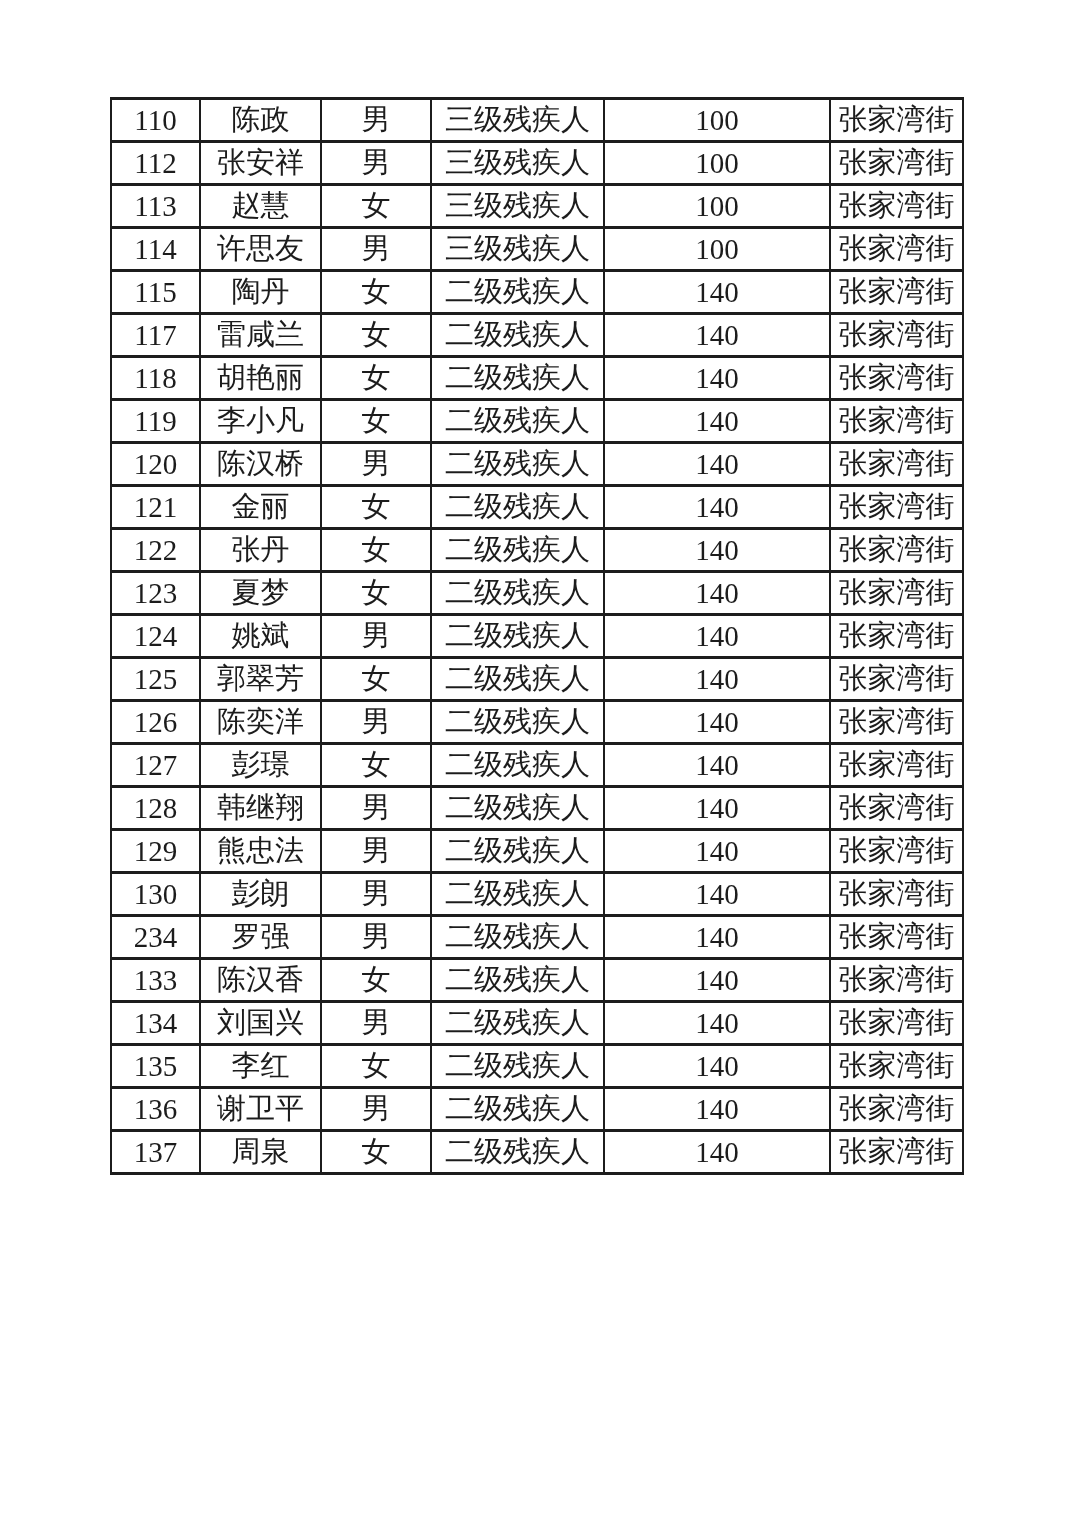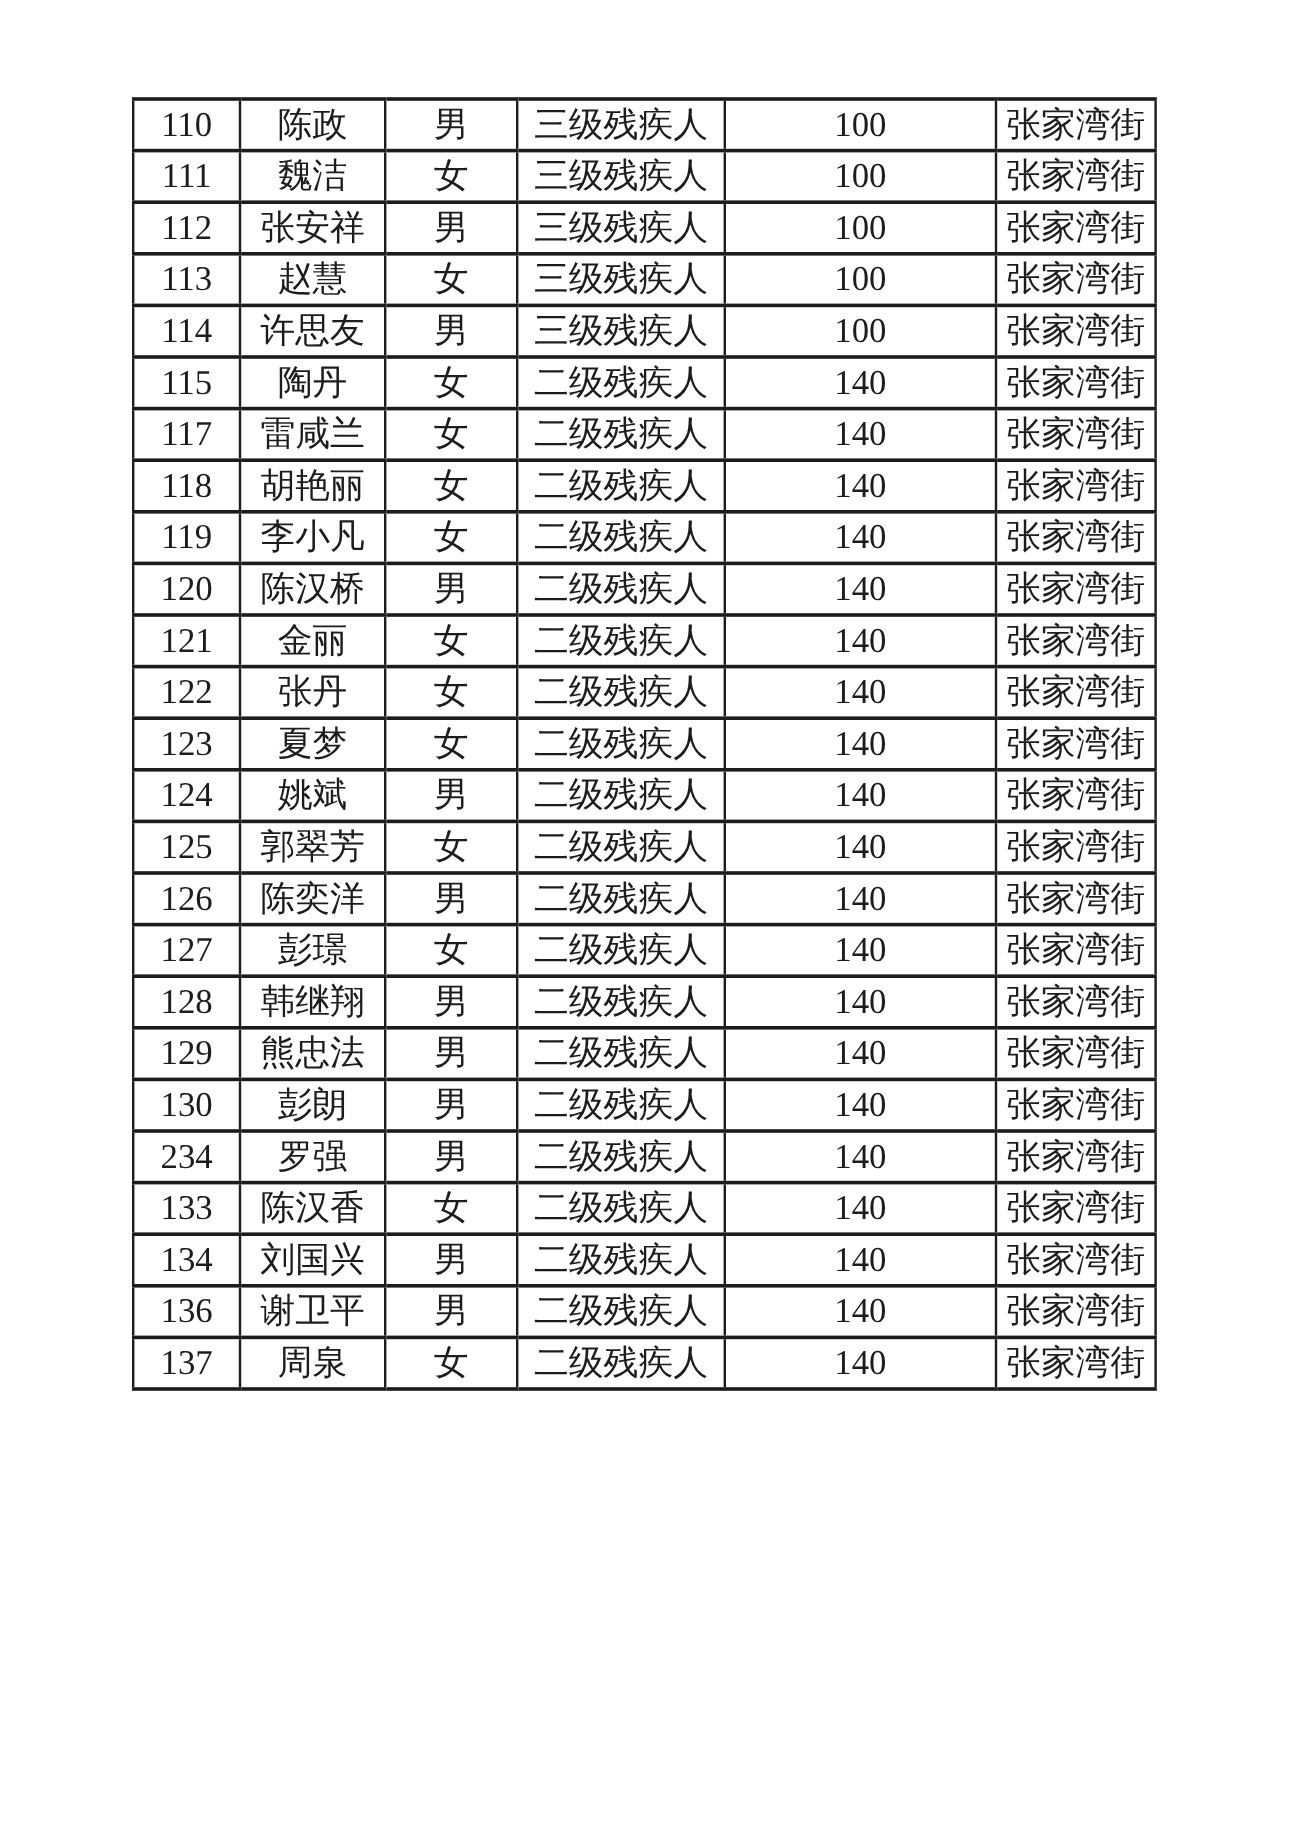--- a/index.html
+++ b/index.html
@@ -11,21 +11,21 @@
     position: relative;
     width: 1074px;
     height: 1520px;
     background: #ffffff;
     overflow: hidden;
     font-family: "Liberation Serif", "DejaVu Serif", serif;
   }
   table.roster {
     position: absolute;
     left: 110px;
-    top: 81px;
+    top: 97px;
     width: 852px;
     height: 988px;
     border-collapse: collapse;
     table-layout: fixed;
   }
   table.roster td {
     border: 2px solid #1c1c1c;
     border-top-width: 3px;
     border-bottom-width: 3px;
     text-align: center;
@@ -59,28 +59,20 @@
     <tbody>
         <tr>
           <td>110</td>
           <td>陈政</td>
           <td>男</td>
           <td>三级残疾人</td>
           <td>100</td>
           <td>张家湾街</td>
         </tr>
         <tr>
-          <td>111</td>
-          <td>魏洁</td>
-          <td>女</td>
-          <td>三级残疾人</td>
-          <td>100</td>
-          <td>张家湾街</td>
-        </tr>
-        <tr>
           <td>112</td>
           <td>张安祥</td>
           <td>男</td>
           <td>三级残疾人</td>
           <td>100</td>
           <td>张家湾街</td>
         </tr>
         <tr>
           <td>113</td>
           <td>赵慧</td>
@@ -230,20 +222,28 @@
           <td>陈汉香</td>
           <td>女</td>
           <td>二级残疾人</td>
           <td>140</td>
           <td>张家湾街</td>
         </tr>
         <tr>
           <td>134</td>
           <td>刘国兴</td>
           <td>男</td>
+          <td>二级残疾人</td>
+          <td>140</td>
+          <td>张家湾街</td>
+        </tr>
+        <tr>
+          <td>135</td>
+          <td>李红</td>
+          <td>女</td>
           <td>二级残疾人</td>
           <td>140</td>
           <td>张家湾街</td>
         </tr>
         <tr>
           <td>136</td>
           <td>谢卫平</td>
           <td>男</td>
           <td>二级残疾人</td>
           <td>140</td>

